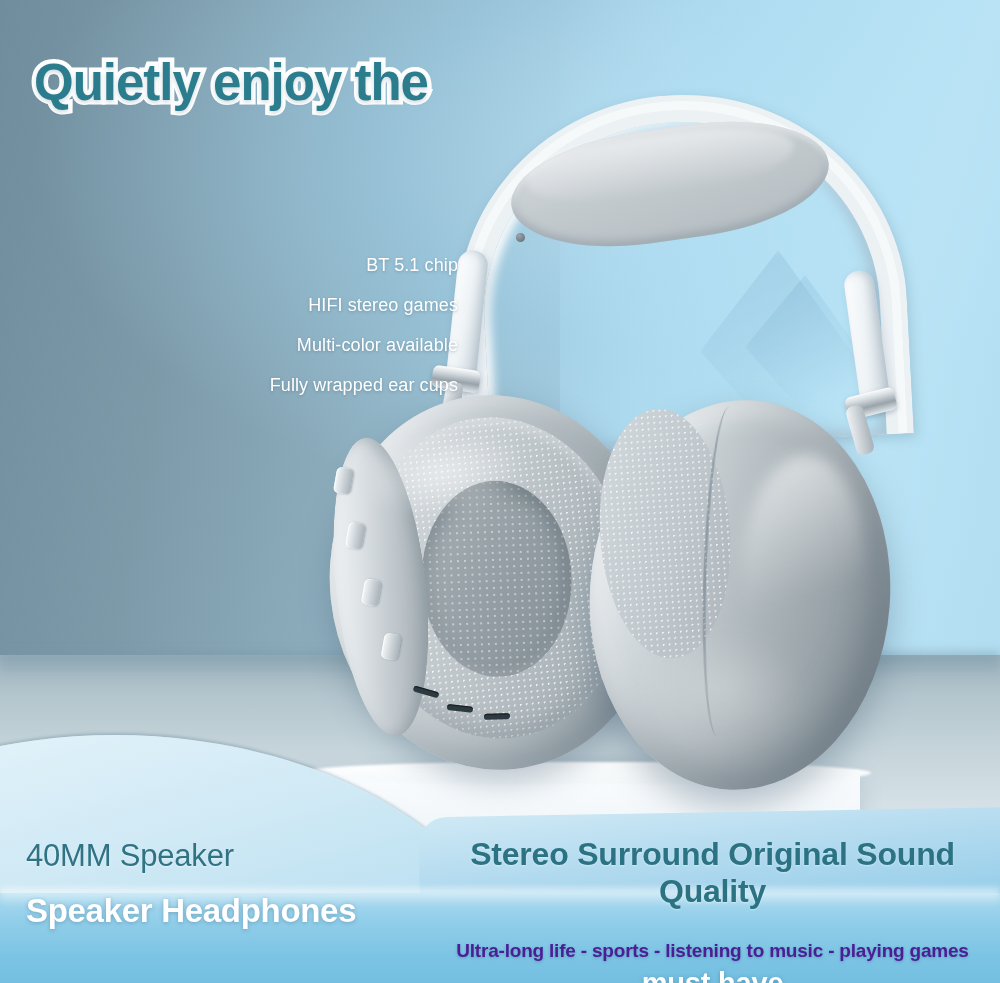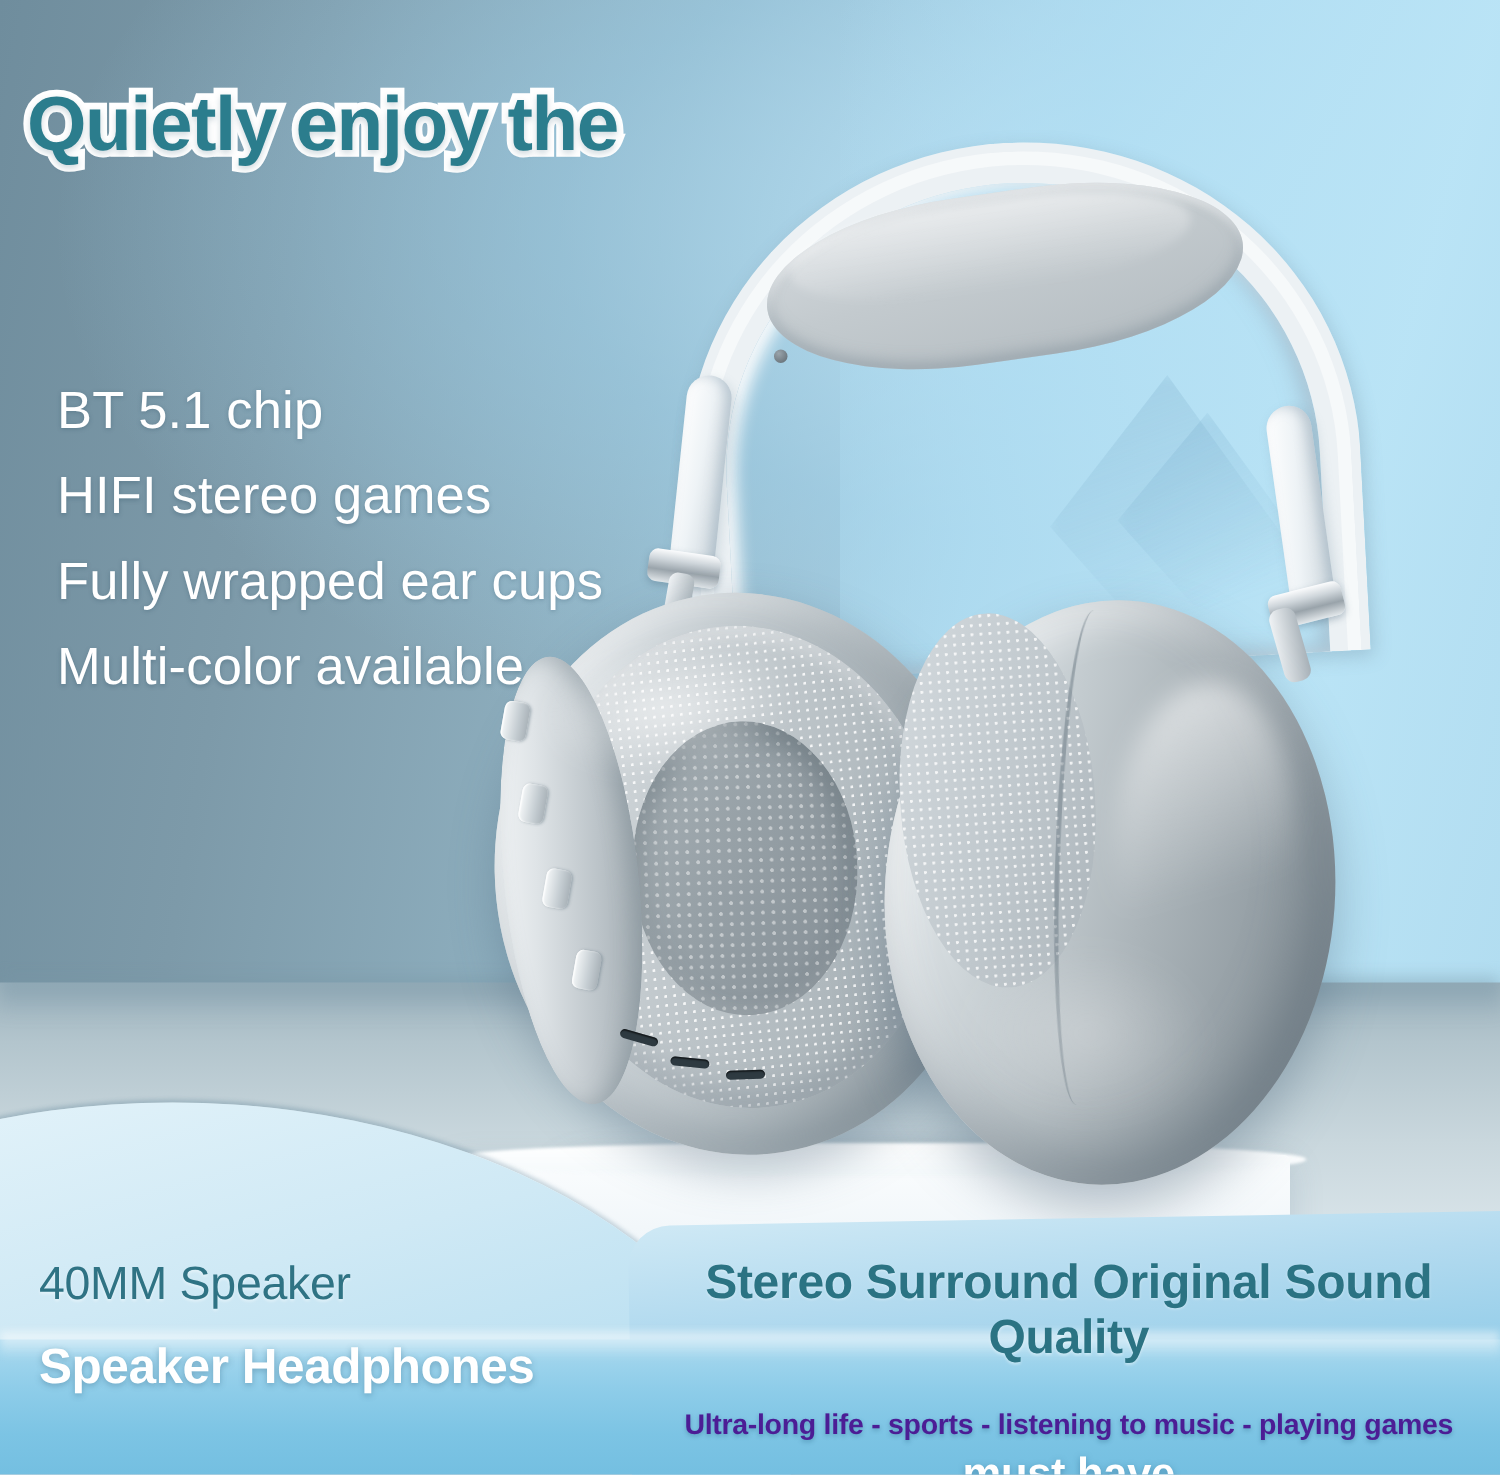--- a/index.html
+++ b/index.html
@@ -279,40 +279,41 @@
     background:linear-gradient(180deg,#a9d9ef 0%, #8fcde9 35%, #7cc4e4 70%, #74bfe1 100%);
   }
   .band-sheen {
     position:absolute; left:0; top:888px; width:1000px; height:18px;
     background:linear-gradient(180deg, rgba(255,255,255,.65), rgba(255,255,255,0));
     filter:blur(3px);
   }
 
   
   .headline {
-    position:absolute; left:18px; top:58px;
+    position:absolute; left:34px; top:58px;
     width:520px;
     font-size:51px; font-weight:bold; line-height:0.98;
     color:#2b7d8d;
     letter-spacing:-1px;
     -webkit-text-stroke:9px #ffffff;
     paint-order:stroke fill;
     text-shadow:0 2px 4px rgba(60,100,120,.25);
   }
   .headline .l2 { display:block; padding-left:28px; }
 
   .features {
     position:absolute; left:38px; top:256px;
     width:420px;
   }
   .feature {
-    font-size:35px; color:#ffffff; line-height:1.0;
+    font-size:18px; color:#ffffff; line-height:1.0;
     margin-bottom:22px;
     text-shadow:0 1px 3px rgba(50,80,100,.35);
     letter-spacing:.1px;
+    text-align:right;
   }
 
   .left-cta { position:absolute; left:26px; top:838px; width:360px; }
   .cta-spec {
     font-size:31px; color:#2f7384; letter-spacing:-.2px;
     text-shadow:0 1px 2px rgba(255,255,255,.45);
   }
   .cta-title {
     font-size:33px; font-weight:bold; color:#ffffff;
     margin-top:18px; letter-spacing:-.3px;
@@ -394,22 +395,22 @@
   <div class="blue-band"></div>
   <div class="band-sheen"></div>
 
   <div class="headline">
     <span>Quietly enjoy the</span>
   </div>
 
   <div class="features">
     <div class="feature">BT 5.1 chip</div>
     <div class="feature">HIFI stereo games</div>
+    <div class="feature">Multi-color available</div>
     <div class="feature">Fully wrapped ear cups</div>
-    <div class="feature">Multi-color available</div>
   </div>
 
   <div class="left-cta">
     <div class="cta-spec">40MM Speaker</div>
     <div class="cta-title">Speaker Headphones</div>
   </div>
 
   <div class="right-cta">
     <div class="cta-head">Stereo Surround Original Sound Quality</div>
     <div class="cta-sub">Ultra-long life - sports - listening to music - playing games</div>

